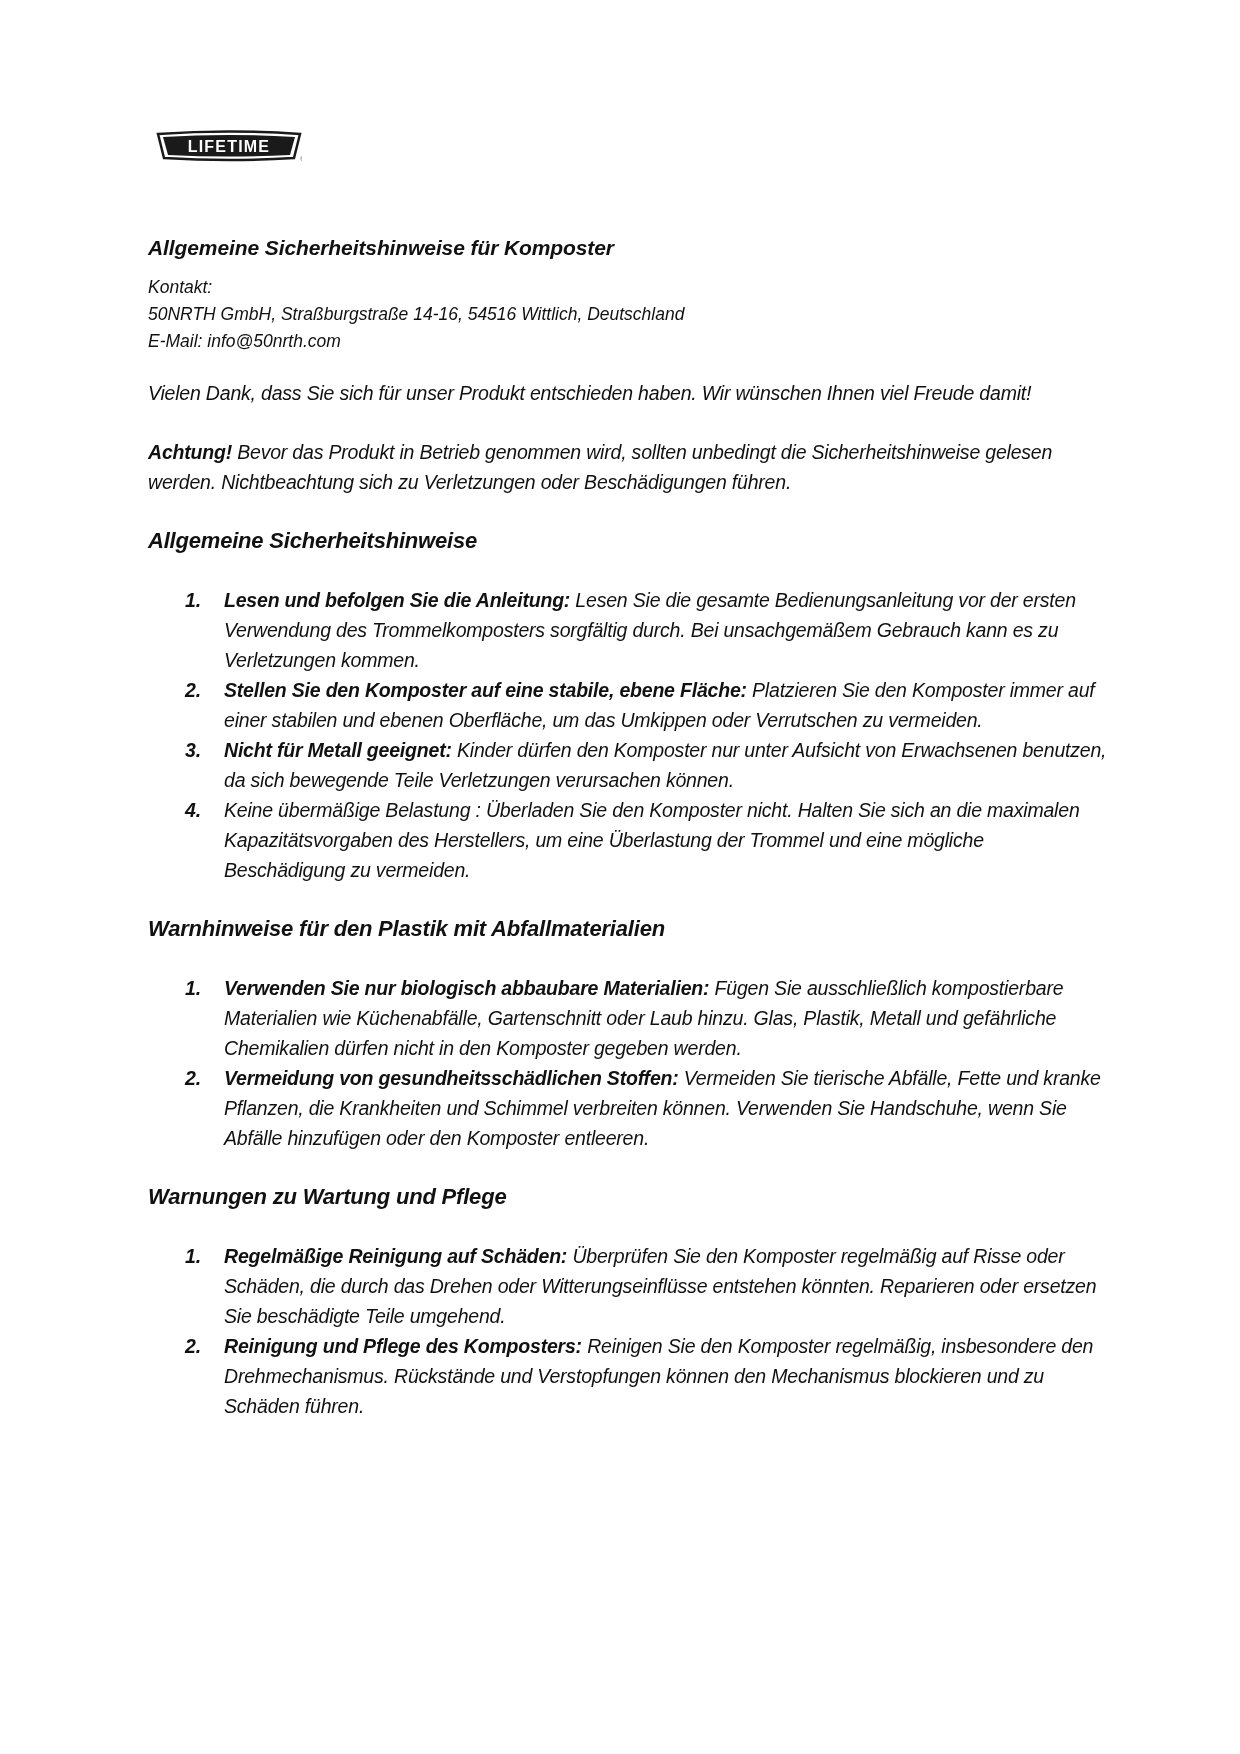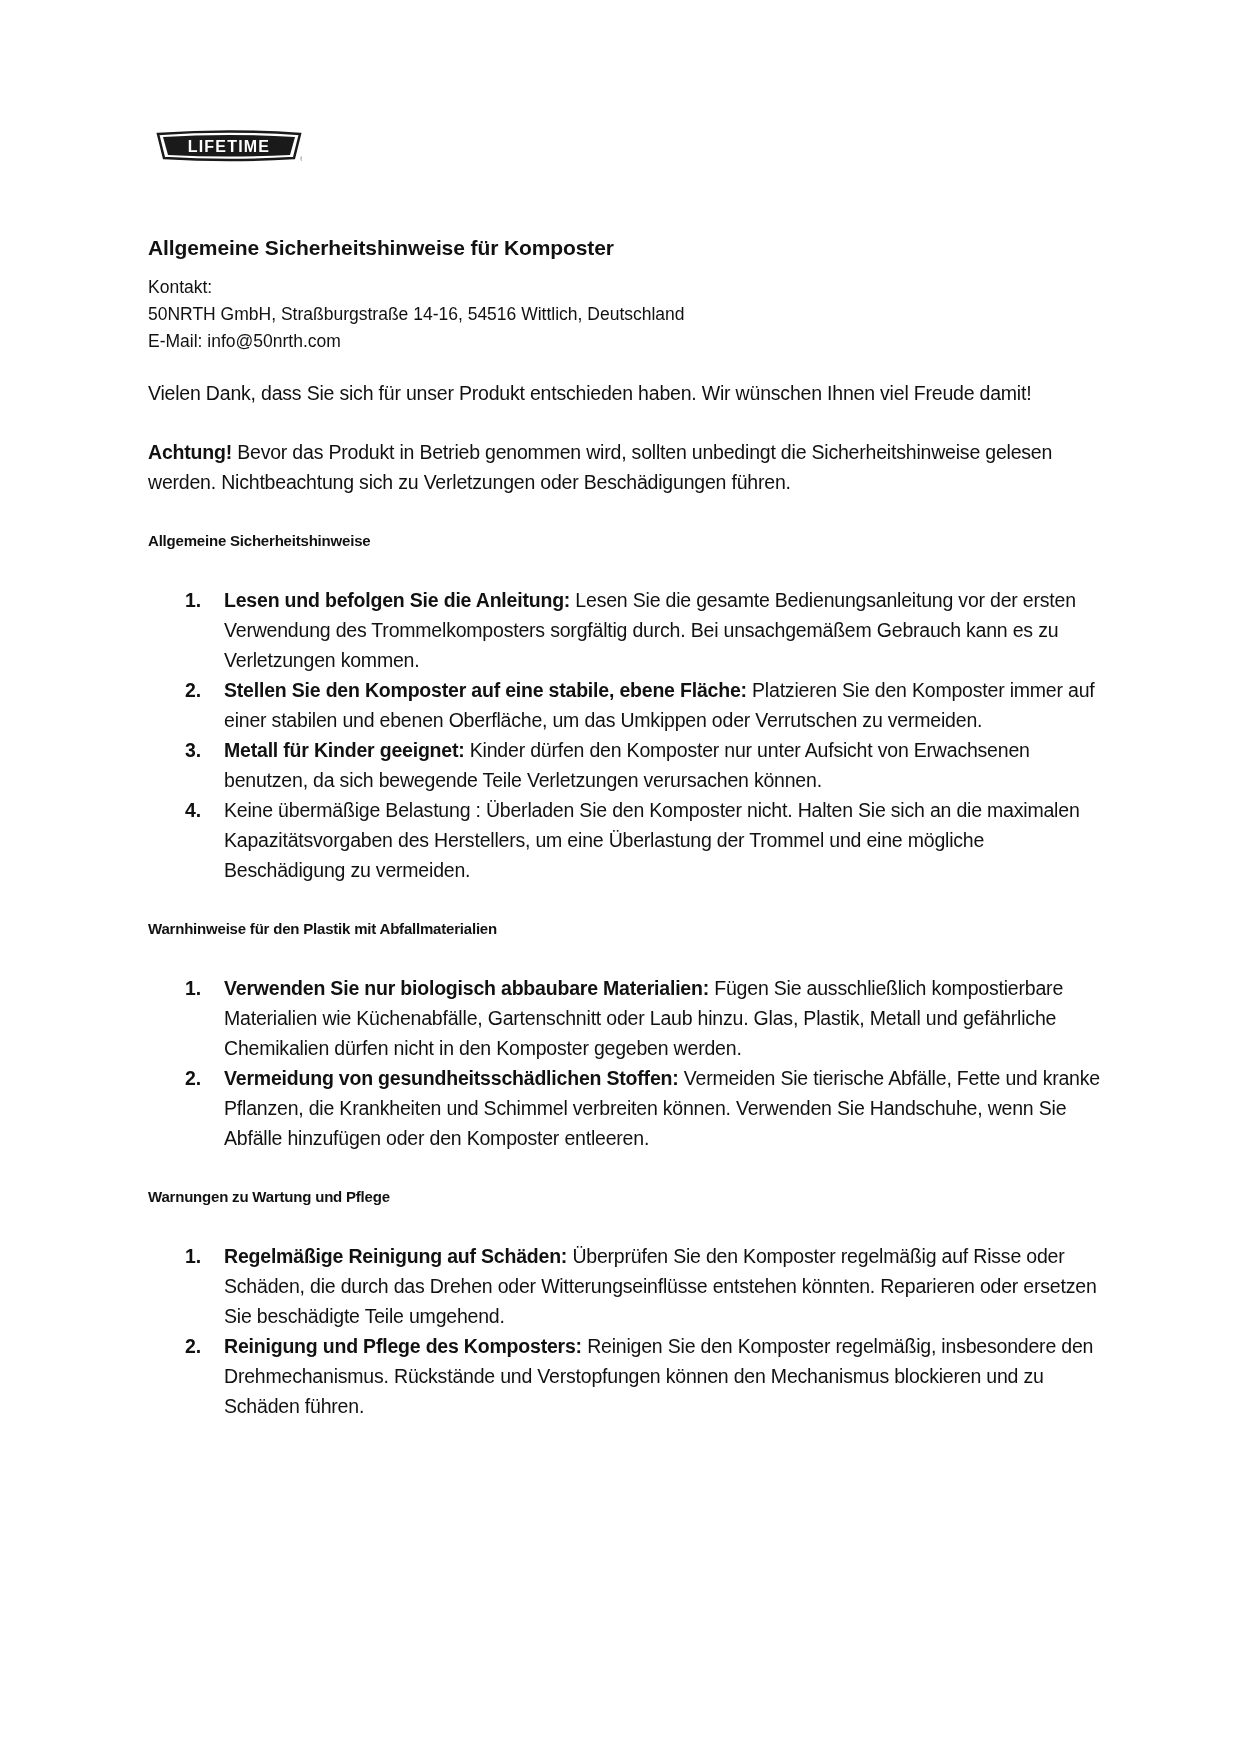--- a/index.html
+++ b/index.html
@@ -3,26 +3,26 @@
 <meta charset="utf-8">
 <style>
   html, body { margin: 0; padding: 0; background: #ffffff; }
   body {
     width: 1240px; height: 1754px; position: relative; overflow: hidden;
     font-family: "Liberation Sans", sans-serif; color: #111111;
   }
   .logo {
     position: absolute; left: 156px; top: 128px; width: 146px; height: 32px;
   }
-  .page { position: absolute; left: 148px; top: 236px; width: 960px; }
+  .page { position: absolute; left: 148px; top: 236px; width: 960px; font-style: italic; }
   .title { font-size: 21px; font-weight: bold; margin: 0 0 14px 0; letter-spacing: -0.1px; }
   .contact { font-size: 17.5px; line-height: 27px; margin: 0 0 23px 0; }
   .para { font-size: 19.5px; line-height: 30px; margin: 12px 0 29px 0; letter-spacing: -0.2px; }
   .para b { font-weight: bold; }
-  .section-h { font-size: 15px; font-weight: bold; margin: 0 0 29px 0; line-height: 30px; letter-spacing: -0.2px; }
+  .section-h { font-size: 22px; font-weight: bold; margin: 0 0 29px 0; line-height: 30px; letter-spacing: -0.2px; }
   ol.list { list-style: none; margin: 0 0 29px 0; padding: 0; }
   ol.list li {
     position: relative; padding-left: 76px; font-size: 19.5px; line-height: 30px; letter-spacing: -0.2px;
   }
   ol.list li .num { position: absolute; left: 37px; top: 0; font-weight: bold; }
   ol.list li .lead { font-weight: bold; }
 </style>
 </head>
 <body>
 
@@ -45,21 +45,21 @@
   </div>
 
   <p class="para">Vielen Dank, dass Sie sich für unser Produkt entschieden haben. Wir wünschen Ihnen viel Freude damit!</p>
 
   <p class="para"><b>Achtung!</b><span> Bevor das Produkt in Betrieb genommen wird, sollten unbedingt die Sicherheitshinweise gelesen werden. Nichtbeachtung sich zu Verletzungen oder Beschädigungen führen.</span></p>
 
   <div class="section-h">Allgemeine Sicherheitshinweise</div>
   <ol class="list">
     <li><span class="num">1.</span><span class="lead">Lesen und befolgen Sie die Anleitung:</span><span> Lesen Sie die gesamte Bedienungsanleitung vor der ersten Verwendung des Trommelkomposters sorgfältig durch. Bei unsachgemäßem Gebrauch kann es zu Verletzungen kommen.</span></li>
     <li><span class="num">2.</span><span class="lead">Stellen Sie den Komposter auf eine stabile, ebene Fläche:</span><span> Platzieren Sie den Komposter immer auf einer stabilen und ebenen Oberfläche, um das Umkippen oder Verrutschen zu vermeiden.</span></li>
-    <li><span class="num">3.</span><span class="lead">Metall für Kinder geeignet:</span><span> Kinder dürfen den Komposter nur unter Aufsicht von Erwachsenen benutzen, da sich bewegende Teile Verletzungen verursachen können.</span></li>
+    <li><span class="num">3.</span><span class="lead">Nicht für Metall geeignet:</span><span> Kinder dürfen den Komposter nur unter Aufsicht von Erwachsenen benutzen, da sich bewegende Teile Verletzungen verursachen können.</span></li>
     <li><span class="num">4.</span><span class="lead"></span><span>Keine übermäßige Belastung : Überladen Sie den Komposter nicht. Halten Sie sich an die maximalen Kapazitätsvorgaben des Herstellers, um eine Überlastung der Trommel und eine mögliche Beschädigung zu vermeiden.</span></li>
   </ol>
 
   <div class="section-h">Warnhinweise für den Plastik mit Abfallmaterialien</div>
   <ol class="list">
     <li><span class="num">1.</span><span class="lead">Verwenden Sie nur biologisch abbaubare Materialien:</span><span> Fügen Sie ausschließlich kompostierbare Materialien wie Küchenabfälle, Gartenschnitt oder Laub hinzu. Glas, Plastik, Metall und gefährliche Chemikalien dürfen nicht in den Komposter gegeben werden.</span></li>
     <li><span class="num">2.</span><span class="lead">Vermeidung von gesundheitsschädlichen Stoffen:</span><span> Vermeiden Sie tierische Abfälle, Fette und kranke Pflanzen, die Krankheiten und Schimmel verbreiten können. Verwenden Sie Handschuhe, wenn Sie Abfälle hinzufügen oder den Komposter entleeren.</span></li>
   </ol>
 
   <div class="section-h">Warnungen zu Wartung und Pflege</div>

